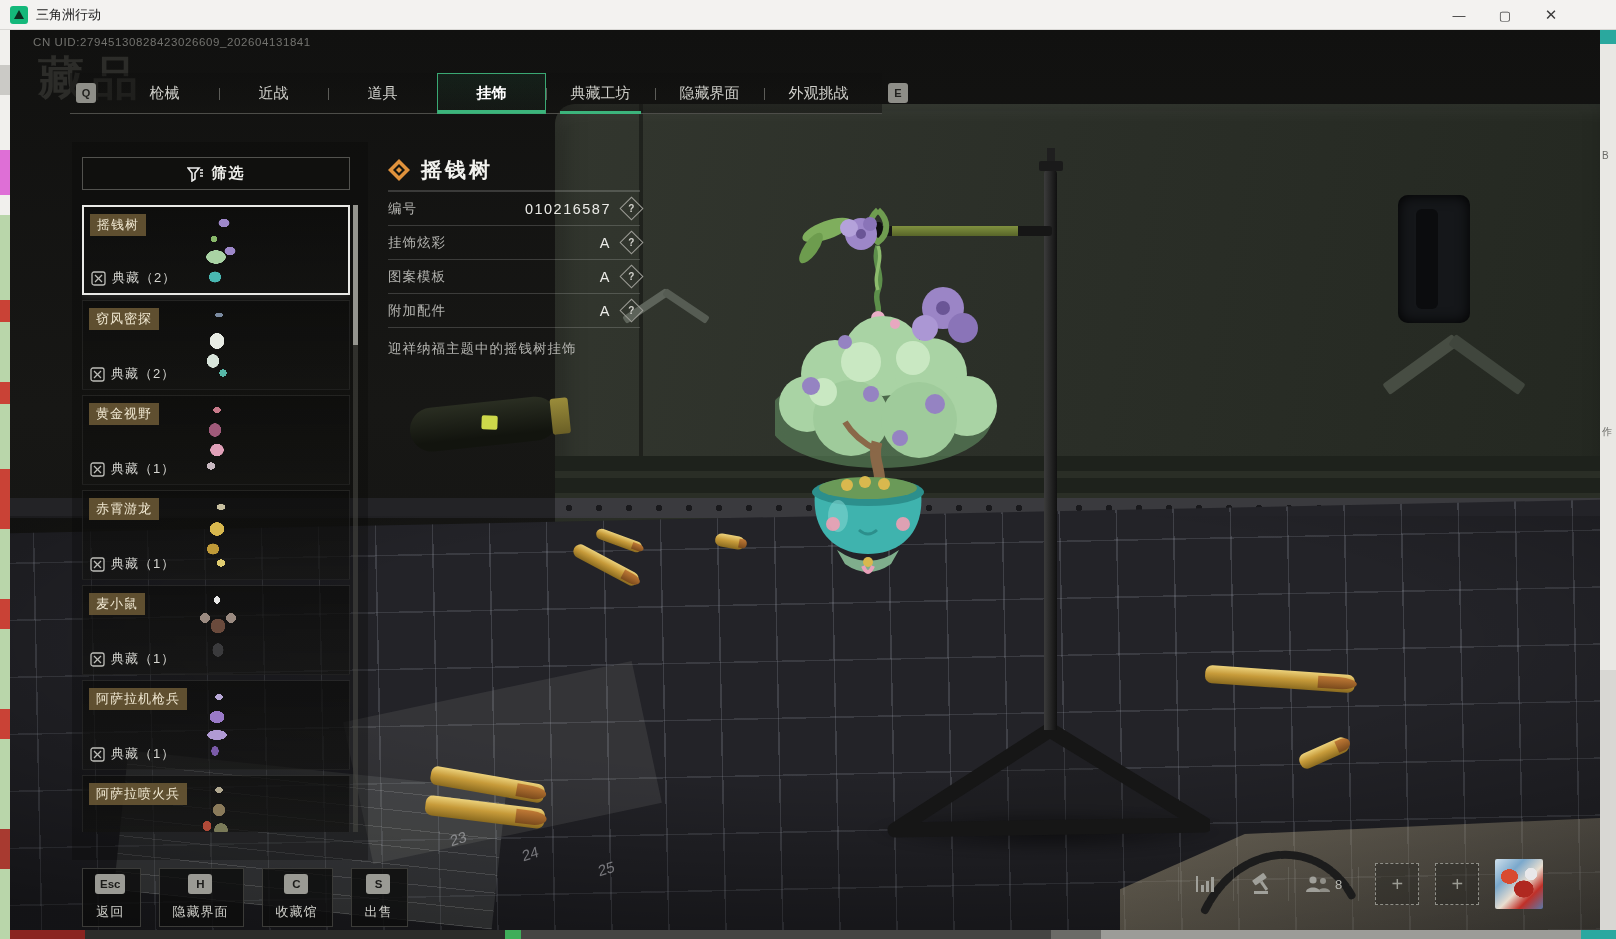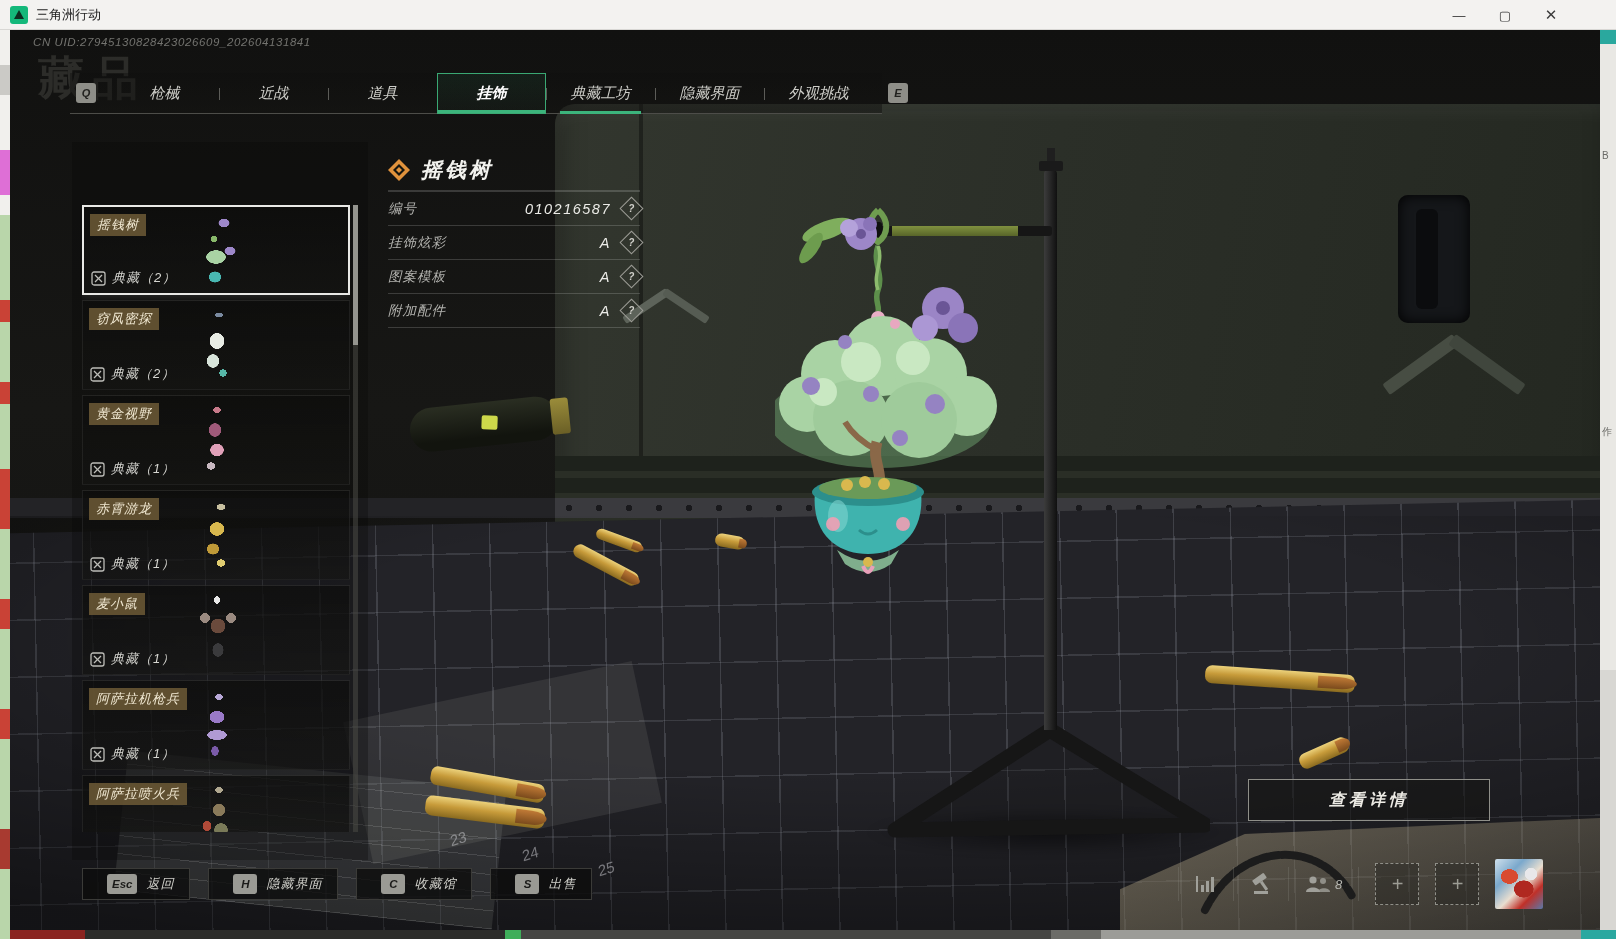--- a/index.html
+++ b/index.html
@@ -65,21 +65,21 @@
   .arm .sleeve{position:absolute;left:16px;right:34px;top:0;bottom:0;background:linear-gradient(180deg,#80913f,#586529);}
   .arm-tip{position:absolute;left:858px;top:192px;width:14px;height:18px;background:#101010;border-radius:3px;}
   .charm-svg{position:absolute;left:765px;top:160px;width:240px;height:390px;}
   .base-svg{position:absolute;left:855px;top:650px;width:345px;height:165px;}
   .paper-br{position:absolute;left:1110px;top:788px;width:480px;height:115px;
        background:linear-gradient(160deg,rgba(200,185,148,.42),rgba(150,140,112,.22));
        clip-path:polygon(0 62%,26% 14%,100% 0,100% 100%,0 100%);}
   .chain-svg{position:absolute;left:1190px;top:818px;width:160px;height:70px;}
 
   
-  .ui{position:absolute;inset:0;z-index:5;font-style:italic;}
+  .ui{position:absolute;inset:0;z-index:5;}
   .uid{position:absolute;left:33px;top:36px;font-size:11.5px;color:#73736f;letter-spacing:.6px;}
   .tabbar-bg{position:absolute;left:70px;top:73px;width:812px;height:41px;box-sizing:border-box;
        background:linear-gradient(180deg,rgba(14,14,13,.40),rgba(20,20,18,.55));border-bottom:1px solid #4d4d49;}
   .keybadge{position:absolute;width:20px;height:20px;background:#8e8e88;border-radius:3px;color:#22221f;
        font-weight:bold;font-size:11px;display:flex;align-items:center;justify-content:center;}
   .tabs{position:absolute;left:110px;top:73px;height:41px;display:flex;}
   .tab{position:relative;width:109px;height:41px;display:flex;align-items:center;justify-content:center;
        font-size:15px;color:#cdcdc8;box-sizing:border-box;}
   .tab + .tab::before{content:"";position:absolute;left:0;top:15px;width:1px;height:12px;background:#5c5c58;}
   .tab.active{border:1px solid #3aa873;background:linear-gradient(180deg,rgba(58,168,115,.10),rgba(58,168,115,.03));
@@ -163,22 +163,22 @@
   .chev-down{margin-left:auto;width:9px;height:9px;border-right:2px solid #b9b9b4;border-bottom:2px solid #b9b9b4;
       transform:rotate(45deg) translate(-2px,-2px);}
   .btn{position:absolute;width:242px;height:42px;box-sizing:border-box;display:flex;align-items:center;
       justify-content:center;font-size:16px;font-weight:bold;letter-spacing:4px;}
   .btn-green{left:1248px;top:719px;border:1px solid #2f9e6c;color:#5ecf92;
       background:linear-gradient(180deg,rgba(26,50,38,.55),rgba(16,32,24,.55));}
   .btn-gray{left:1248px;top:779px;border:1px solid #8f8f89;color:#edebe5;background:rgba(20,20,18,.55);}
 
   
   .hotkeys{position:absolute;left:82px;top:868px;display:flex;gap:18px;}
-  .hk{display:flex;align-items:center;gap:9px;padding:5px 15px 5px 24px;background:rgba(13,13,12,.80);
-      border:1px solid #3b3b38;}
+  .hk{display:flex;align-items:center;gap:9px;padding:5px 15px 5px 12px;background:rgba(13,13,12,.80);
+      border:1px solid #3b3b38;flex-direction:column;}
   .hk .key{min-width:14px;height:20px;padding:0 5px;background:#9a9a94;border-radius:3px;color:#1b1b19;
       font-weight:bold;font-size:11.5px;display:flex;align-items:center;justify-content:center;}
   .hk .lbl{color:#cfcfc9;font-size:13px;letter-spacing:1px;}
 
   
   .bricons{position:absolute;left:1178px;top:858px;height:52px;display:flex;align-items:center;gap:16px;}
   .sep{width:1px;height:34px;background:rgba(145,145,135,.25);}
   .icon-btn{display:flex;align-items:center;justify-content:center;}
   .count{color:#b5b5af;font-size:13px;margin-left:4px;}
   .plusbox{width:44px;height:42px;border:1px dashed #8f8f88;background:rgba(28,28,26,.35);
@@ -322,20 +322,28 @@
       <div class="tab">近战</div>
       <div class="tab">道具</div>
       <div class="tab active">挂饰</div>
       <div class="tab marked">典藏工坊</div>
       <div class="tab">隐藏界面</div>
       <div class="tab">外观挑战</div>
     </div>
 
     <div class="panel-col"></div>
 
+    <div class="filter">
+      <svg width="16" height="16" viewBox="0 0 16 16">
+        <path d="M1,2 H12 L8,7 V13 L5,15 V7 Z" fill="none" stroke="#ececе8" style="stroke:#ececе8" stroke-width="1.6"></path>
+        <path d="M1,2 H12 L8,7 V13 L5,15 V7 Z" fill="none" stroke="#ececeb" stroke-width="1.6"></path>
+        <path d="M13,4 h3 M13,7 h3 M13,10 h3" stroke="#ececeb" stroke-width="1.4"></path>
+      </svg>
+      <span>筛选</span>
+    </div>
 
     <div class="list">
       <div class="litem selected">
         <div class="thumb t1"></div>
         <div class="iname">摇钱树</div>
         <div class="ibadge">
           <svg width="15" height="15" viewBox="0 0 15 15">
             <rect x="1" y="1" width="13" height="13" rx="2" fill="none" stroke="#bdbdb8" stroke-width="1.3"></rect>
             <path d="M4,11 L11,4 M4,4 l3,3 M8,8 l3,3" stroke="#bdbdb8" stroke-width="1.3"></path>
           </svg>
@@ -438,24 +446,24 @@
             <span>?</span>
           </span>
       </div>
       <div class="d-row">
         <span class="d-label">附加配件</span>
         <span class="d-value">A</span>
         <span class="help">
             <span>?</span>
           </span>
       </div>
-    </div>
-
-
-    <div class="btn btn-gray">查看详情</div>
+      <div class="d-desc">迎祥纳福主题中的摇钱树挂饰</div>
+    </div>
+
+
 
     <div class="hotkeys">
       <div class="hk">
         <span class="key">Esc</span>
         <span class="lbl">返回</span>
       </div>
       <div class="hk">
         <span class="key">H</span>
         <span class="lbl">隐藏界面</span>
       </div>

